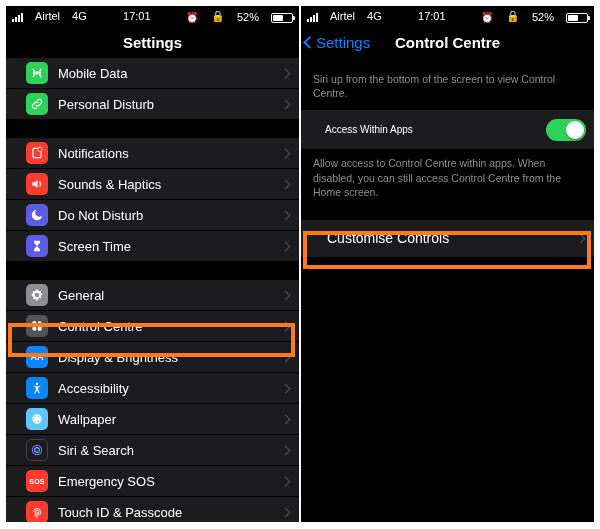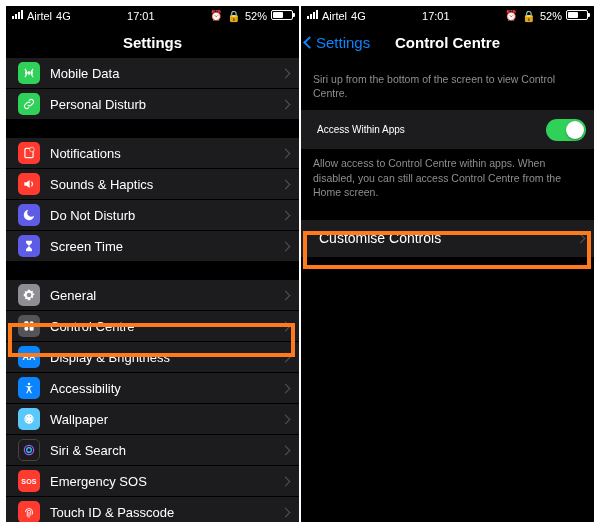--- a/index.html
+++ b/index.html
@@ -27,21 +27,21 @@
   .status {
     height: 20px;
     display: flex;
     justify-content: space-between;
     align-items: center;
     padding: 0 6px;
     font-size: 11px;
     font-weight: 500;
     color: #fff;
   }
-  .status .left, .status .right { display: flex; align-items: flex-start; gap: 4px; }
+  .status .left, .status .right { display: flex; align-items: flex-end; gap: 12px; }
   .bars { display: inline-flex; align-items: flex-end; gap: 1px; }
   .bars i { width: 2px; background: #fff; display: inline-block; }
   .bars i:nth-child(1){height:3px}
   .bars i:nth-child(2){height:5px}
   .bars i:nth-child(3){height:7px}
   .bars i:nth-child(4){height:9px}
   .batt {
     width: 22px; height: 10px; border:1px solid #fff; border-radius:2px;
     position: relative;
   }
@@ -70,21 +70,21 @@
   }
 
   
   .content { height: calc(100% - 52px); overflow: hidden; }
   .section-gap { height: 18px; background: #000; }
   .row {
     height: 31px;
     background: #1c1c1e;
     display: flex;
     align-items: center;
-    padding-left: 12px;
+    padding-left: 20px;
     padding-right: 8px;
     border-bottom: 1px solid #000;
     position: relative;
   }
   .row .label { flex: 1; font-size: 13px; color: #fff; padding-left: 10px; }
   .row .chev {
     width: 7px; height: 7px;
     border-top: 1.5px solid #555; border-right: 1.5px solid #555;
     transform: rotate(45deg);
     margin-right: 2px;

